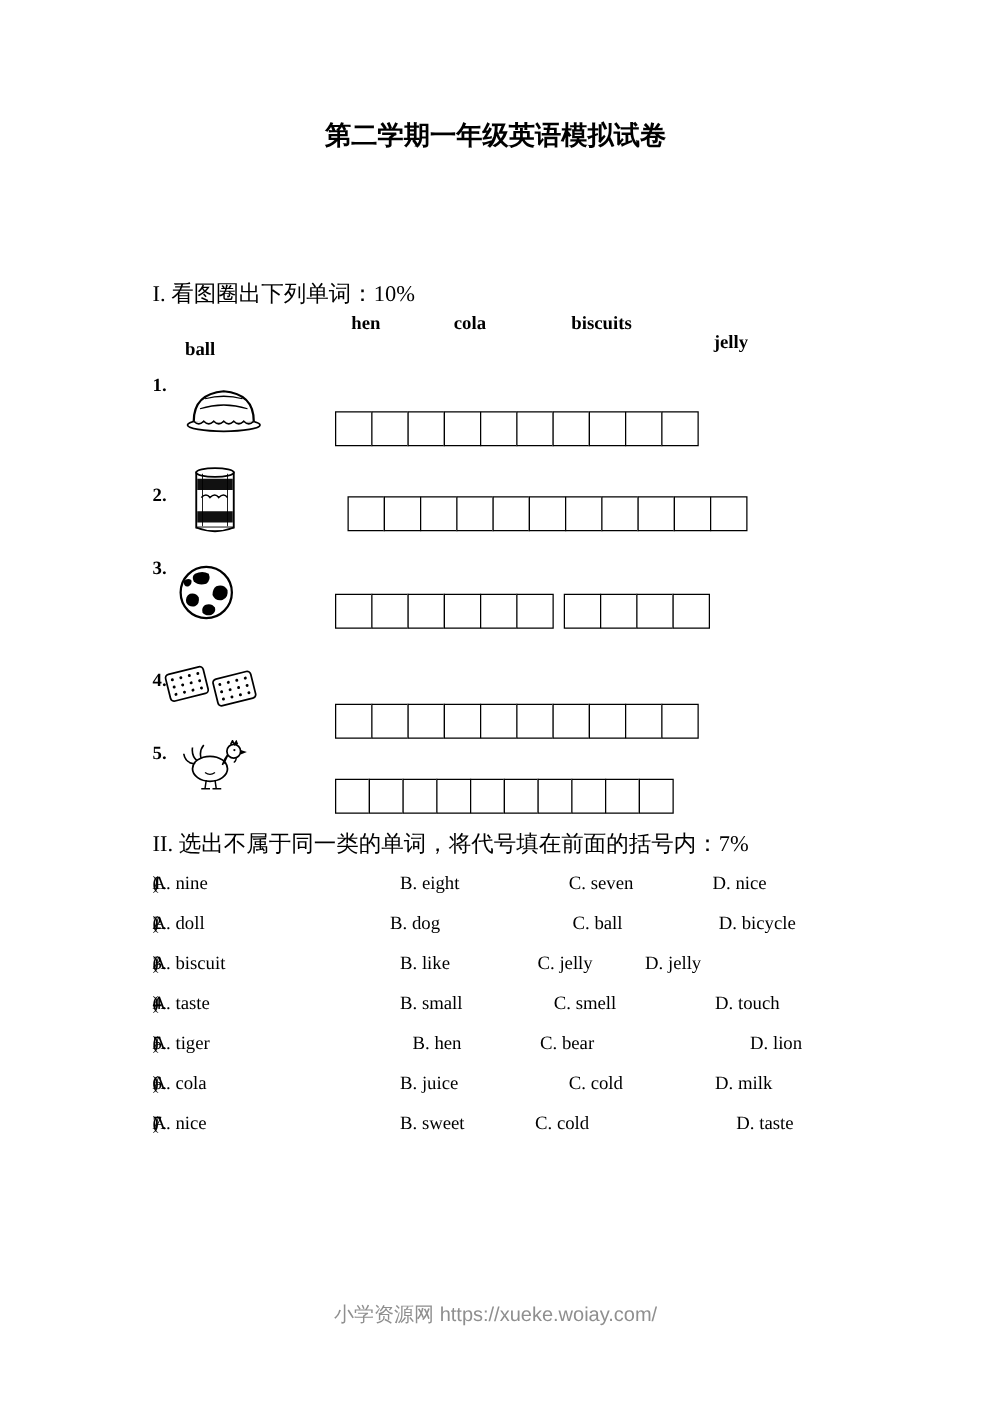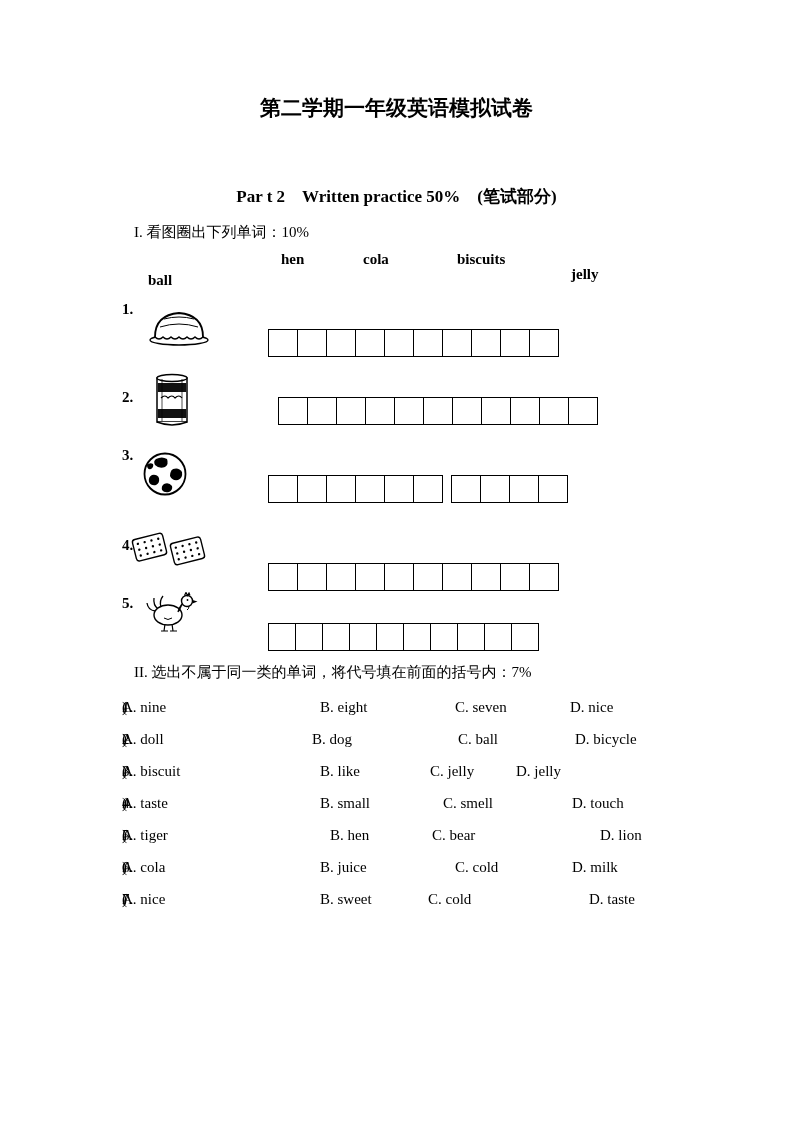--- a/index.html
+++ b/index.html
@@ -4,21 +4,21 @@
 <style>
   html,body{margin:0;padding:0;background:#fff;}
   .page{
     position:relative;width:793px;height:1122px;background:#fff;
     font-family:"Liberation Serif","DejaVu Serif",serif;color:#000;overflow:hidden;
   }
   .centered{position:absolute;left:0;width:100%;text-align:center;white-space:pre;}
   .title{top:94px;font-size:21px;font-weight:bold;}
   .subtitle{top:132px;font-size:15px;}
   .part-heading{top:185px;font-size:17px;font-weight:bold;}
-  .sec-heading{position:absolute;left:134px;font-size:15px;white-space:pre;}
+  .sec-heading{position:absolute;left:122px;font-size:18px;white-space:pre;}
   .word-bank span{position:absolute;font-weight:bold;font-size:15px;white-space:nowrap;}
   .item-num{position:absolute;left:122px;font-weight:bold;font-size:15px;}
   .img-wrap{position:absolute;}
   .boxes{position:absolute;display:flex;}
   .cell{box-sizing:border-box;width:30px;height:28px;border:1px solid #000;background:#fff;}
   .cell + .cell{margin-left:-1px;}
   .cell.gap{margin-left:8px;}
   .boxes.narrow .cell{width:28px;}
   .q-row{position:absolute;left:122px;width:600px;height:22px;font-size:15px;}
   .qs{position:absolute;top:0;white-space:nowrap;}
@@ -32,21 +32,20 @@
   .r7 .qb{left:198px}.r7 .qc{left:306px}.r7 .qd{left:467px}
   .footer{position:absolute;top:1042px;left:0;width:100%;text-align:center;
     color:#8f8f8f;font-size:16px;font-family:"Liberation Sans","DejaVu Sans",sans-serif;}
 </style>
 </head>
 <body>
 
 <div class="page">
 
   <div class="centered title">第二学期一年级英语模拟试卷</div>
-  <div class="centered part-heading">Par t 2　Written practice 50%　(笔试部分)</div>
 
   <div class="sec-heading" style="top:223px">I. 看图圈出下列单词：10%</div>
 
   <div class="word-bank">
     <span style="left:281px;top:251px">hen</span>
     <span style="left:363px;top:251px">cola</span>
     <span style="left:457px;top:251px">biscuits</span>
     <span style="left:571px;top:266px">jelly</span>
     <span style="left:148px;top:272px">ball</span>
   </div>
@@ -270,14 +269,15 @@
   <div class="q-row r7" style="top:891px">
     <span class="qs qp0">(</span>
     <span class="qs qp1">)</span>
     <span class="qs qnum">7.</span>
     <span class="qs qa">A. nice</span>
     <span class="qs qb">B. sweet</span>
     <span class="qs qc">C. cold</span>
     <span class="qs qd">D. taste</span>
   </div>
 
+  <div class="footer">小学资源网 https://xueke.woiay.com/</div>
 
 </div>
 
 </body></html>

